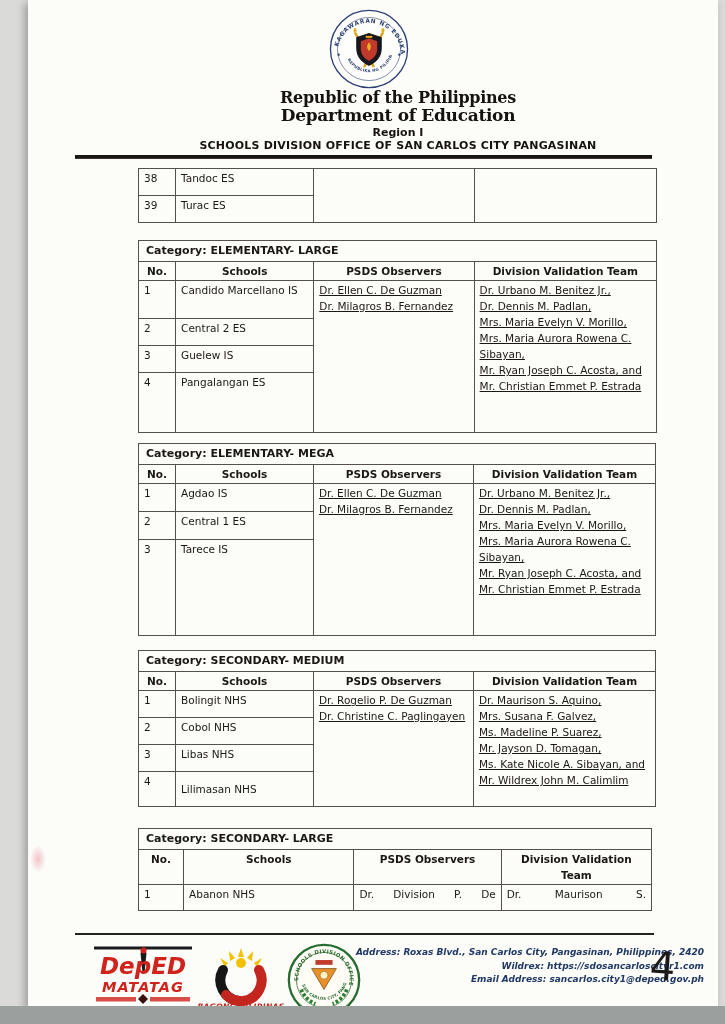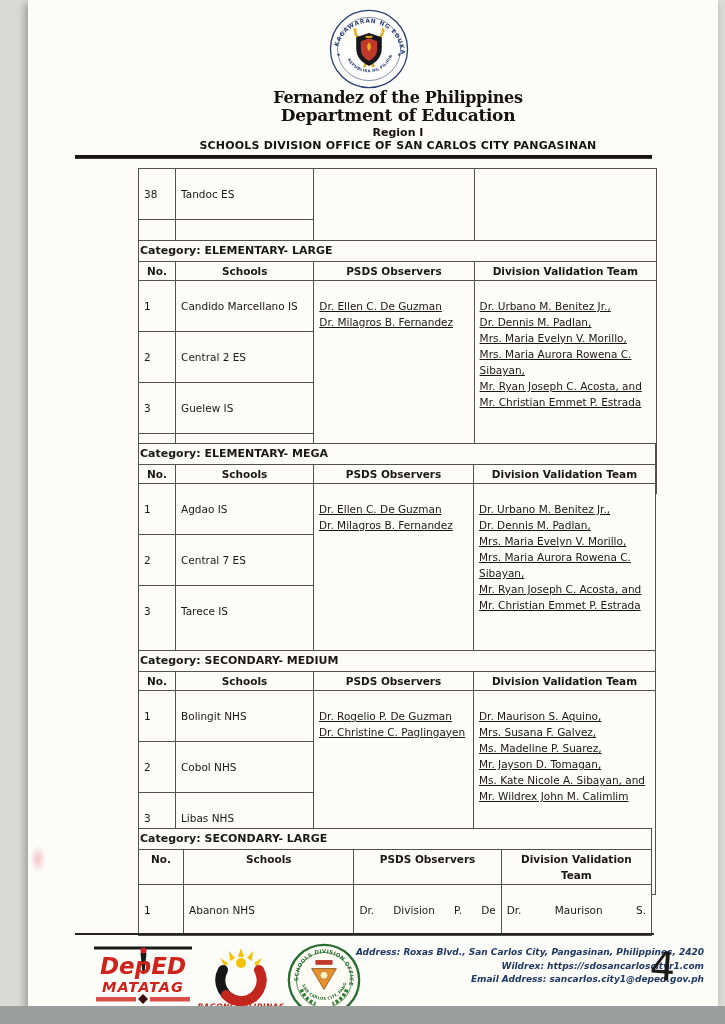--- a/index.html
+++ b/index.html
@@ -24,23 +24,23 @@
   .hdr .region     { position:absolute; top:126px; width:100%; font-size:11px; font-weight:bold;text-align:center; }
   .hdr .office     { position:absolute; top:139px; width:100%; font-size:11px; font-weight:bold; letter-spacing:.2px; }
   .hdr-rule { position:absolute; left:47px; top:155px; width:577px; height:4px;
     border-top:3px solid #181512; border-bottom:1px solid #3a362f; }
 
   
   table.doc-table {
     position:absolute; left:110px; border-collapse:collapse; table-layout:fixed;
     font-size:10.5px; line-height:16px; color:#1b1813; background:#fcfcf9;
   }
-  .doc-table td, .doc-table th { border:1px solid #55514a; padding:17px 5px; vertical-align:top; text-align:left; }
+  .doc-table td, .doc-table th { border:1px solid #55514a; padding:1px 5px; vertical-align:top; text-align:left; }
   .doc-table th { text-align:center; font-weight:bold; font-size:10.5px; padding:1px 3px; }
-  .cat-row td { font-weight:bold; font-size:11px; padding:2px 1px; }
+  .cat-row td { font-weight:bold; font-size:11px; padding:2px 7px; }
   .pre  { white-space:pre-line;text-decoration:underline; }
   .just { text-align:justify; }
   .just-last { text-align:justify; text-align-last:justify; }
 
   
   .ftr-rule { position:absolute; left:47px; top:933px; width:579px; height:0; border-top:2px solid #26221d; }
   .logo { position:absolute; }
   .addr-block {
     position:absolute; left:254px; top:946px; width:422px; text-align:right;
     font-size:9px; font-weight:bold; color:#1f3864; line-height:13.5px;font-style:italic;
@@ -79,21 +79,21 @@
         <path d="M50,37 l10,3.5 v9 c0,9 -6,13 -10,15 c-4,-2 -10,-6 -10,-15 v-9 z" fill="#c0392b"></path>
         <path d="M50,42 c3.5,3.5 2.5,8 0,10.5 c-2.5,-2.5 -3.5,-7 0,-10.5 z" fill="#e8b020"></path>
         <rect x="46" y="34" width="8" height="2.4" fill="#e8b020"></rect>
         <text font-size="4.8" font-weight="bold" fill="#2b3e72" letter-spacing="0.4">
           <textPath href="#arcBot" startOffset="6%">REPUBLIKA NG PILIPINAS</textPath>
         </text>
       </svg>
     </div>
 
     <div class="hdr">
-      <div class="republic blackletter">Fernandez of the Philippines</div>
+      <div class="republic blackletter">Republic of the Philippines</div>
       <div class="department blackletter">Department of Education</div>
       <div class="region">Region I</div>
       <div class="office">SCHOOLS DIVISION OFFICE OF SAN CARLOS CITY PANGASINAN</div>
     </div>
     <div class="hdr-rule"></div>
 
     <table class="doc-table" style="top:168px; width:519px;">
       <colgroup>
           <col style="width:37px">
           <col style="width:138px">
@@ -182,21 +182,21 @@
 Dr. Milagros B. Fernandez</td>
           <td class="pre just" rowspan="3">Dr. Urbano M. Benitez Jr.,
 Dr. Dennis M. Padlan,
 Mrs. Maria Evelyn V. Morillo,
 Mrs. Maria Aurora Rowena C. Sibayan,
 Mr. Ryan Joseph C. Acosta, and
 Mr. Christian Emmet P. Estrada</td>
         </tr>
         <tr style="height:28px">
           <td>2</td>
-          <td>Central 7 ES</td>
+          <td>Central 1 ES</td>
         </tr>
         <tr style="height:96px">
           <td>3</td>
           <td>Tarece IS</td>
         </tr>
       </tbody>
     </table>
 
     <table class="doc-table" style="top:650px; width:501px;">
       <colgroup>

